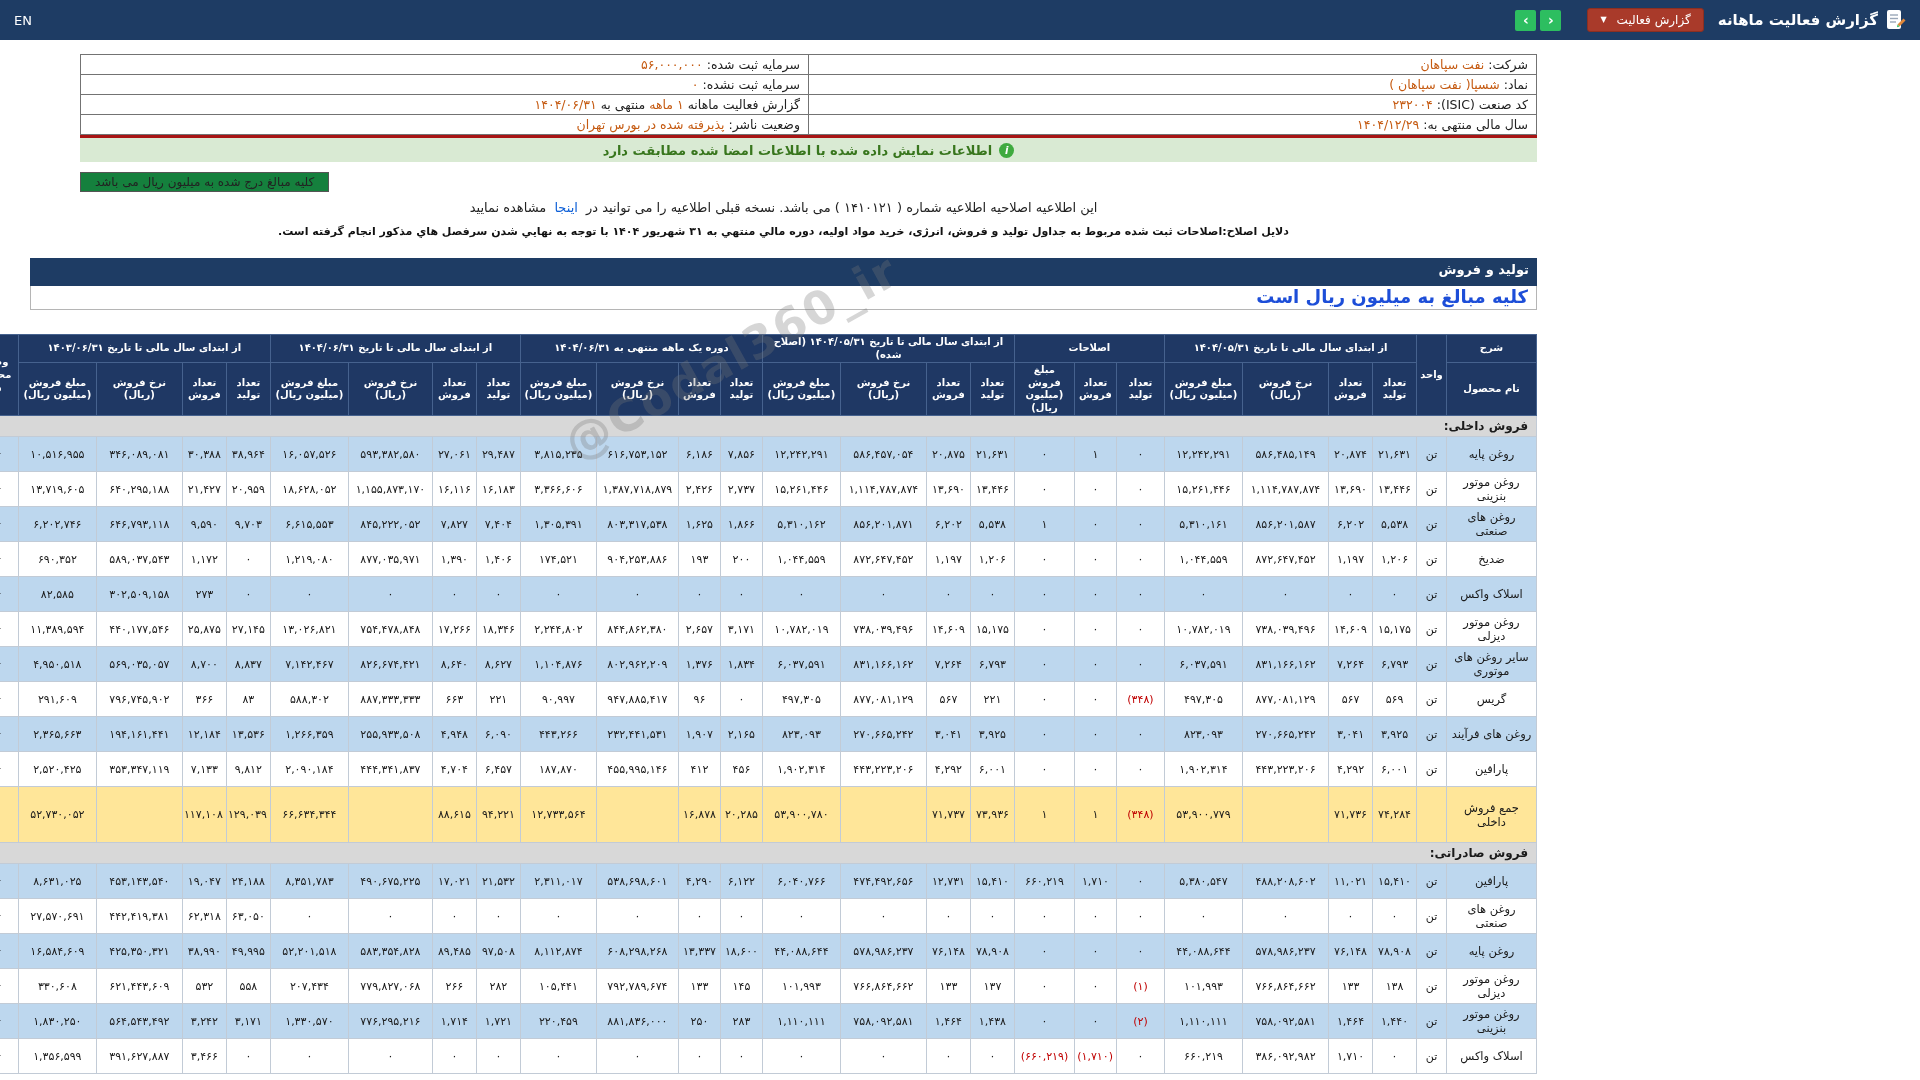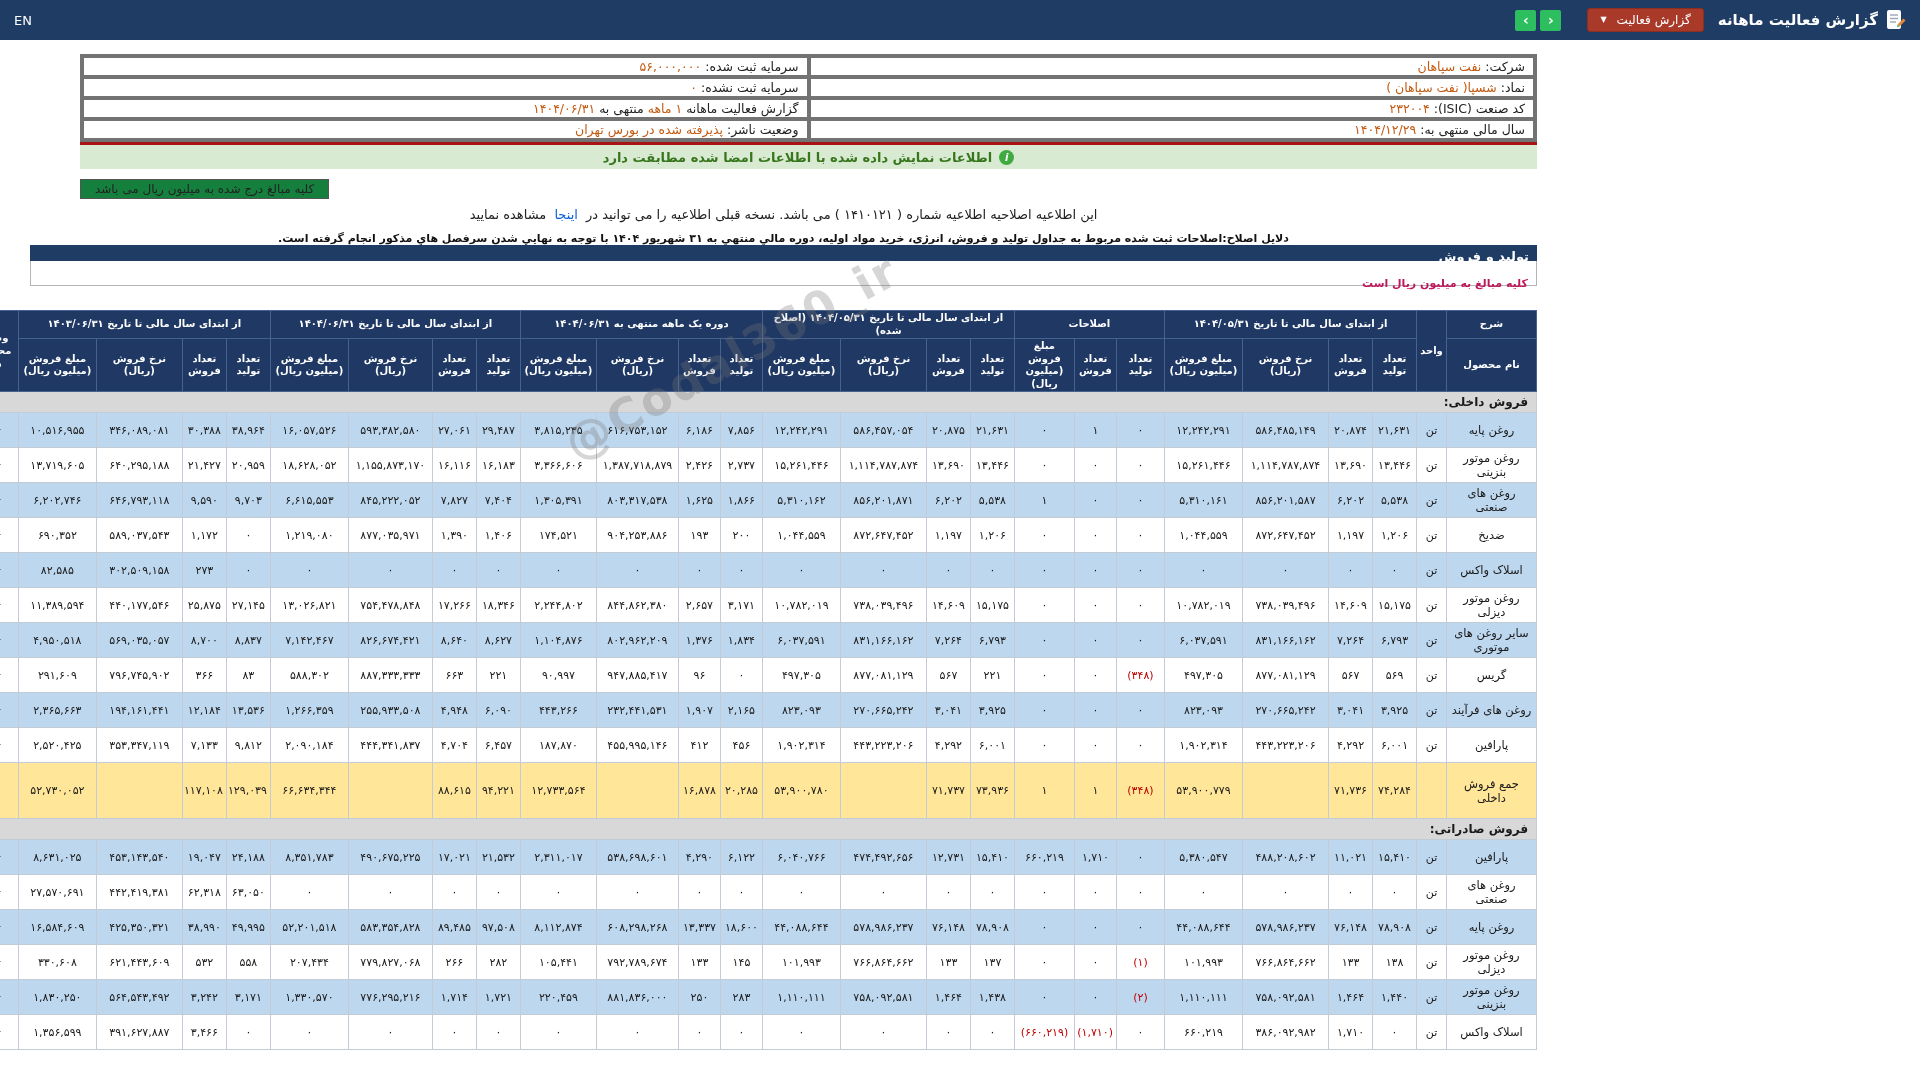--- a/index.html
+++ b/index.html
@@ -21,39 +21,39 @@
     cursor: pointer; font-family: inherit; padding: 0; }
   .nav-green.first { margin-right: 26px; }
   .nav-green + .nav-green { margin-right: 4px; }
   .en { color: #fff; font-size: 13px; cursor: pointer; text-decoration: none; }
 
   
   .content { margin-right: 383px; margin-left: 30px; }
   .info-wrap { margin-left: 50px; margin-top: 14px; }
   .info-table { width: 100%; border-collapse: collapse; font-size: 12.5px;
     border: 1px solid #c6c6c6; }
-  .info-table td { border: 4px solid #737373; padding: 1px 8px; height: 20px; width: 50%; }
+  .info-table td { border: 1px solid #737373; padding: 1px 8px; height: 20px; width: 50%; }
   .info-table .lbl { color: #222; }
   .info-table .val { color: #c55a11; }
   .red-divider { height: 3px; background: #a81414; }
   .sig-bar { background: #d9ead3; color: #38761d; font-weight: bold; font-size: 13px;
     height: 24px; display: flex; align-items: center; justify-content: center; gap: 7px; }
   .sig-icon { width: 15px; height: 15px; border-radius: 50%; background: #3faa3f; color: #fff;
     font-size: 10px; line-height: 15px; text-align: center; font-weight: bold; font-style: italic; }
 
   .note-box { width: fit-content; margin: 10px auto 0 50px; border: 1px solid #555;
     background: #15803d; padding: 2px 14px; font-size: 12px; color: #222; }
   .amend1 { text-align: center; font-size: 13px; margin-top: 8px; color: #222; }
   .amend1 .link { color: #0b5ed7; text-decoration: none; margin: 0 4px; }
   .amend2 { text-align: center; font-size: 11px; font-weight: bold; margin-top: 10px; color: #111; }
 
-  .sec-bar { background: #1e3c64; color: #fff; font-weight: bold;
-    font-size: 13px; height: 16px; line-height: 24px; padding: 0 8px; }
-  .sub-bar { border: 1px solid #b5b5b5; border-top: none; font-weight: bold; font-size: 11px;
-    height: 24px; line-height: 22px; padding: 12px 8px; color: #be185d; }
+  .sec-bar { margin-top: 20px; background: #1e3c64; color: #fff; font-weight: bold;
+    font-size: 13px; height: 28px; line-height: 24px; padding: 0 8px; }
+  .sub-bar { border: 1px solid #b5b5b5; border-top: none; font-weight: bold; font-size: 18px;
+    height: 24px; line-height: 22px; padding: 0 8px; color: #1d4ed8; }
 
   
   .main-table { width: 100%; border-collapse: collapse; table-layout: fixed; margin-top: 24px; }
   .main-table th { background: #1f3864; color: #fff; font-size: 10px; font-weight: bold;
     border: 1px solid #46628e; padding: 1px 2px; text-align: center; vertical-align: middle;
     line-height: 1.25; }
   .main-table thead tr.grp th { height: 28px; }
   .main-table thead tr.cols th { height: 46px; }
   .main-table td { border: 1px solid #c2cbd6; font-size: 11px; padding: 1px 3px;
     text-align: center; height: 35px; color: #1a1a1a; white-space: nowrap; overflow: hidden; }

